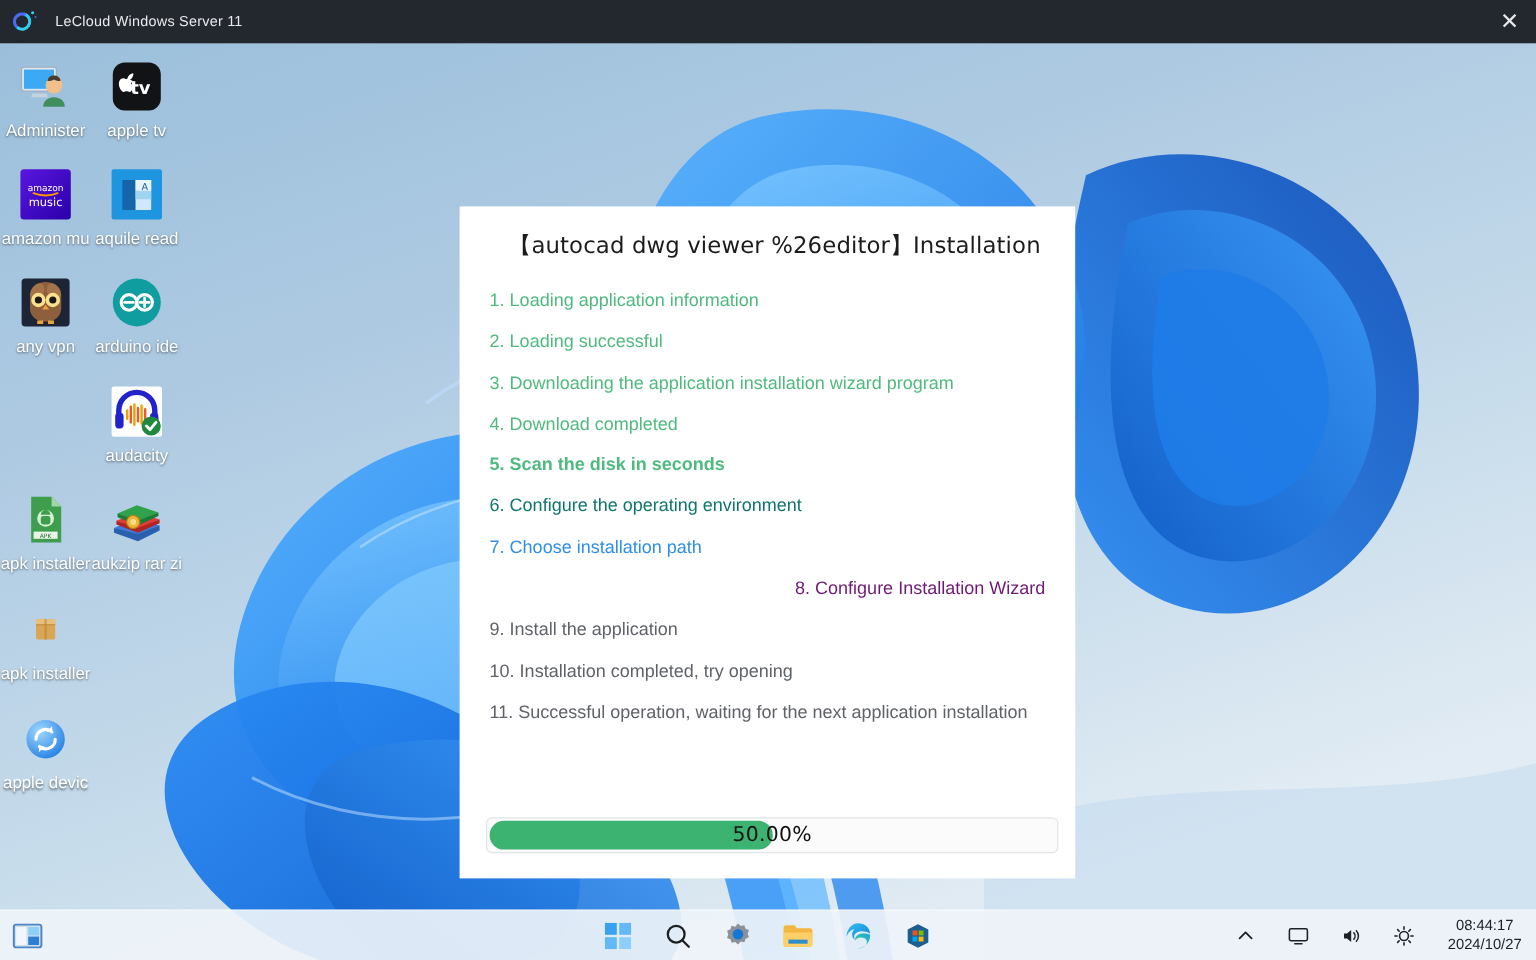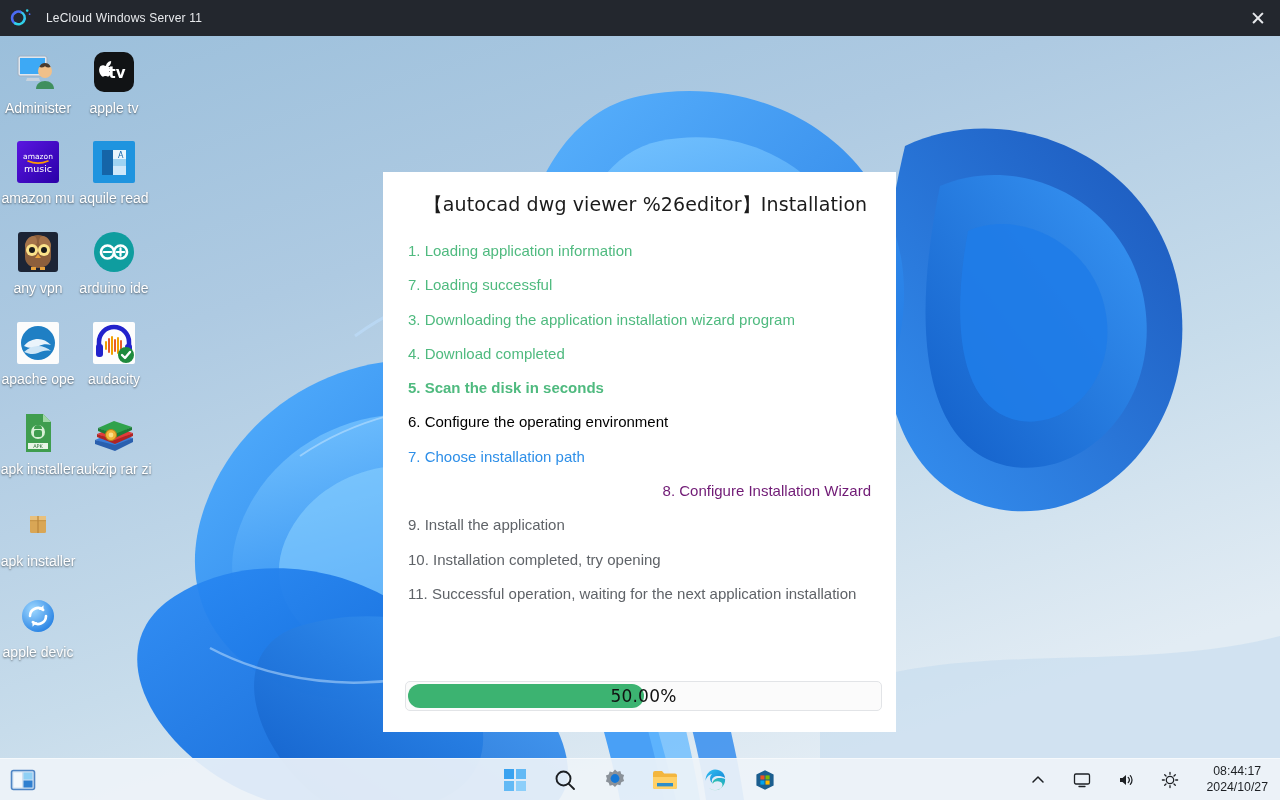--- a/index.html
+++ b/index.html
@@ -324,31 +324,20 @@
             <circle cx="23" cy="23" r="20" fill="#0f9d9f"></circle>
             <circle cx="16.5" cy="23" r="6.5" fill="none" stroke="#fff" stroke-width="2.6"></circle>
             <circle cx="29.5" cy="23" r="6.5" fill="none" stroke="#fff" stroke-width="2.6"></circle>
             <path d="M12.8 23h7.4" stroke="#fff" stroke-width="2.2" stroke-linecap="round"></path>
             <path d="M25.8 23h7.4M29.5 19.3v7.4" stroke="#fff" stroke-width="2.2" stroke-linecap="round"></path>
           </svg>
         </span>
         <span class="di-label">arduino ide</span>
       </div>
 
-      <div class="desktop-icon" style="left:0px;top:283px">
-        <span class="di-glyph">
-          <svg width="46" height="46" viewBox="0 0 46 46">
-            <rect x="2" y="2" width="42" height="42" rx="2" fill="#fcfcfc"></rect>
-            <circle cx="23" cy="23" r="17" fill="#1f7fc4"></circle>
-            <path d="M9 26c4-5 9-7 14-7s9 2 13 6c-4-1-8-1-12 1-4 2-9 3-15 0z" fill="#eaf4fb"></path>
-            <path d="M9 32c4-4 9-6 14-6s10 2 13 5c-5-1-9 0-13 2-5 2-9 1-14-1z" fill="#cfe6f6"></path>
-          </svg>
-        </span>
-        <span class="di-label">apache ope</span>
-      </div>
 
       <div class="desktop-icon" style="left:76px;top:283px">
         <span class="di-glyph">
           <svg width="46" height="46" viewBox="0 0 46 46">
             <rect x="2" y="2" width="42" height="42" rx="2" fill="#fdfdfd"></rect>
             <path d="M8 27V22a15 15 0 0 1 30 0v5" fill="none" stroke="#2222cc" stroke-width="4.5"></path>
             <rect x="5" y="24" width="7" height="13" rx="3" fill="#2222cc"></rect>
             <rect x="34" y="24" width="7" height="13" rx="3" fill="#2222cc"></rect>
             <g stroke-linecap="round">
               <path d="M15 29v-7" stroke="#f0a000" stroke-width="2"></path>
@@ -426,25 +415,25 @@
         </span>
         <span class="di-label">apple devic</span>
       </div>
     </div>
 
     <div id="installer-dialog">
       <div id="dialog-title">【autocad dwg viewer %26editor】Installation</div>
 
       <ul id="step-list">
         <li class="step-item state-done" style="color: rgb(79, 186, 127);">1. Loading application information</li>
-        <li class="step-item state-done" style="color: rgb(79, 186, 127);">7. Loading successful</li>
+        <li class="step-item state-done" style="color: rgb(79, 186, 127);">2. Loading successful</li>
         <li class="step-item state-done" style="color: rgb(79, 186, 127);">3. Downloading the application installation wizard program</li>
         <li class="step-item state-done" style="color: rgb(79, 186, 127);">4. Download completed</li>
         <li class="step-item state-done" style="color: rgb(79, 186, 127); font-weight: bold;">5. Scan the disk in seconds</li>
-        <li class="step-item state-done" style="color: #000000;">6. Configure the operating environment</li>
+        <li class="step-item state-done" style="color: #0f766e;">6. Configure the operating environment</li>
         <li class="step-item state-active" style="color: rgb(46, 143, 232);">7. Choose installation path</li>
         <li class="step-item state-pending" style="color: #701a75; text-align: right;">8. Configure Installation Wizard</li>
         <li class="step-item state-pending" style="color: rgb(95, 99, 104);">9. Install the application</li>
         <li class="step-item state-pending" style="color: rgb(95, 99, 104);">10. Installation completed, try opening</li>
         <li class="step-item state-pending" style="color: rgb(95, 99, 104);">11. Successful operation, waiting for the next application installation</li>
       </ul>
 
       <div id="progress-wrap">
         <div id="progress-fill" style="width: 235.5px; background: rgb(60, 179, 113);"></div>
         <div id="progress-label">50.00%</div>

